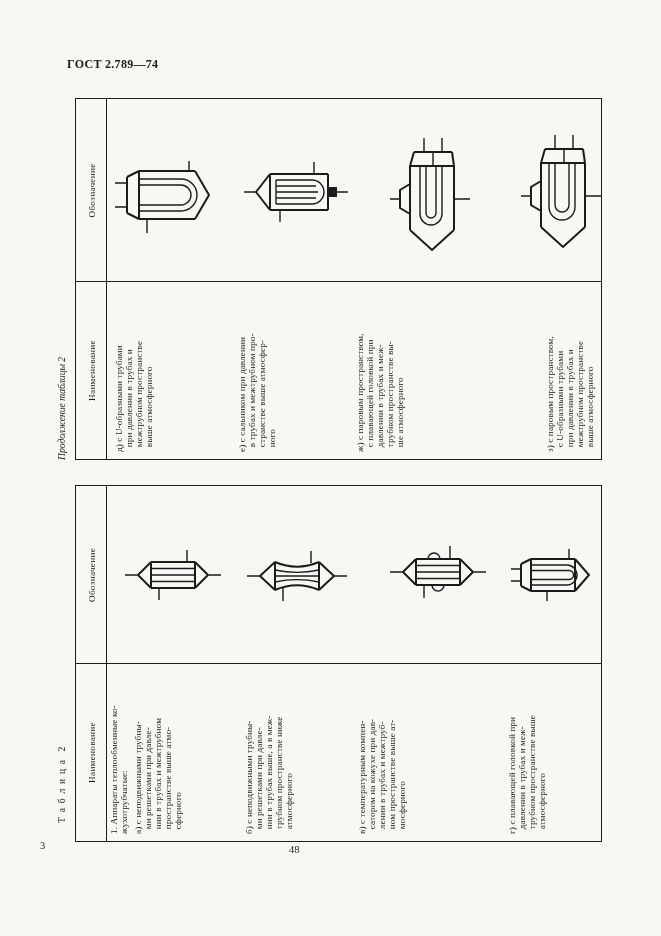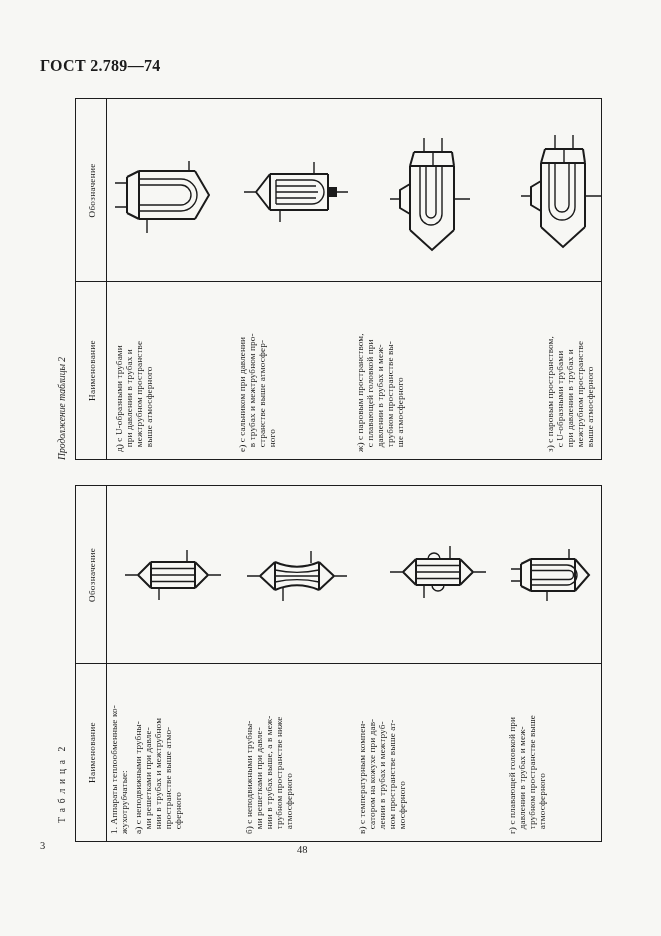--- a/index.html
+++ b/index.html
@@ -1,22 +1,22 @@
 <!DOCTYPE html>
 <html><head>
 <meta charset="utf-8">
 <style>
   html,body{margin:0;padding:0;background:#d9d9d6;}
   .page{position:relative;width:661px;height:936px;background:#f7f7f4;
         font-family:"Liberation Serif",serif;color:#1c1c1c;overflow:hidden;}
-  .gost-header{position:absolute;left:40px;top:57px;font-weight:bold;
-        font-size:16px;letter-spacing:.3px;}
+  .gost-header{position:absolute;left:67px;top:57px;font-weight:bold;
+        font-size:12px;letter-spacing:.3px;}
   .pnum{position:absolute;font-size:10.5px;}
   .pnum-left{left:40px;top:840px;}
-  .pnum-center{left:289px;top:844px;margin-left:8px;}
+  .pnum-center{left:289px;top:844px;}
 
   
   .land{position:absolute;left:53px;top:860px;width:765px;height:575px;
         transform:rotate(-90deg);transform-origin:0 0;}
 
   .caption{position:absolute;top:3px;font-size:9.6px;white-space:pre;}
   .cap-left{left:37px;letter-spacing:1.2px;}
   .cap-right{left:400px;font-style:italic;}
 
   .tbl{position:absolute;top:22px;height:525px;border:1.6px solid #1d1d1d;}

